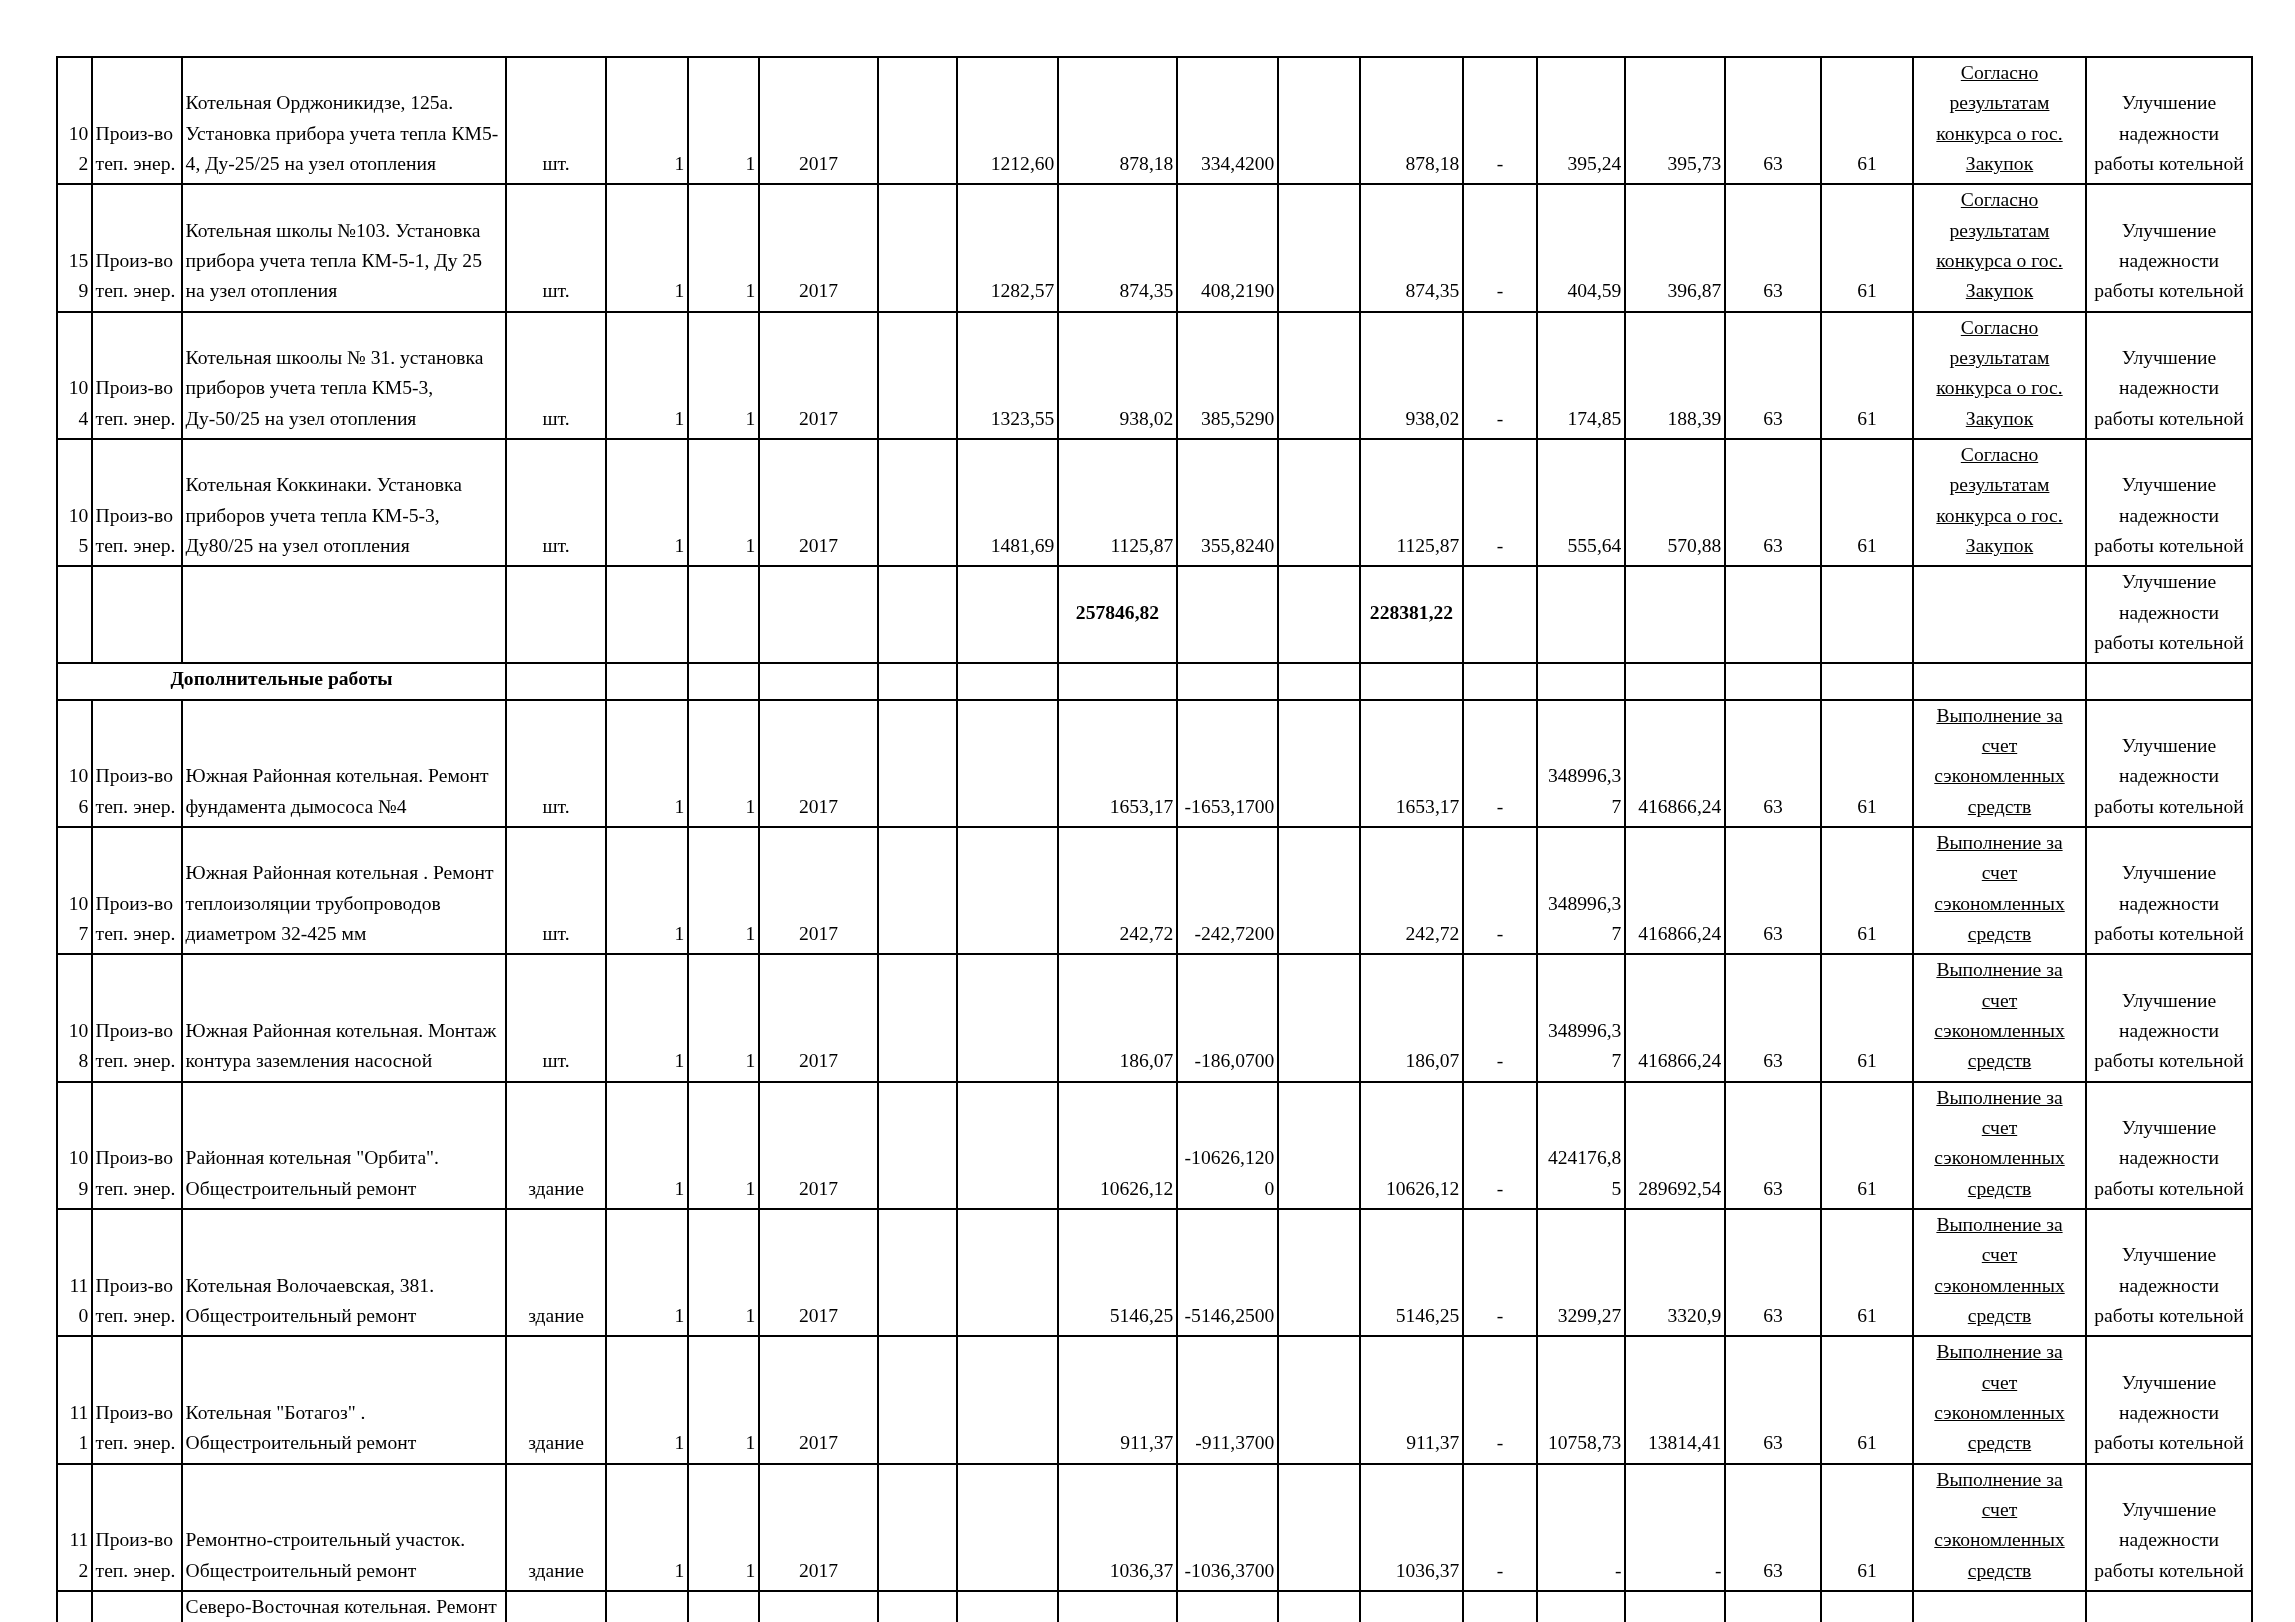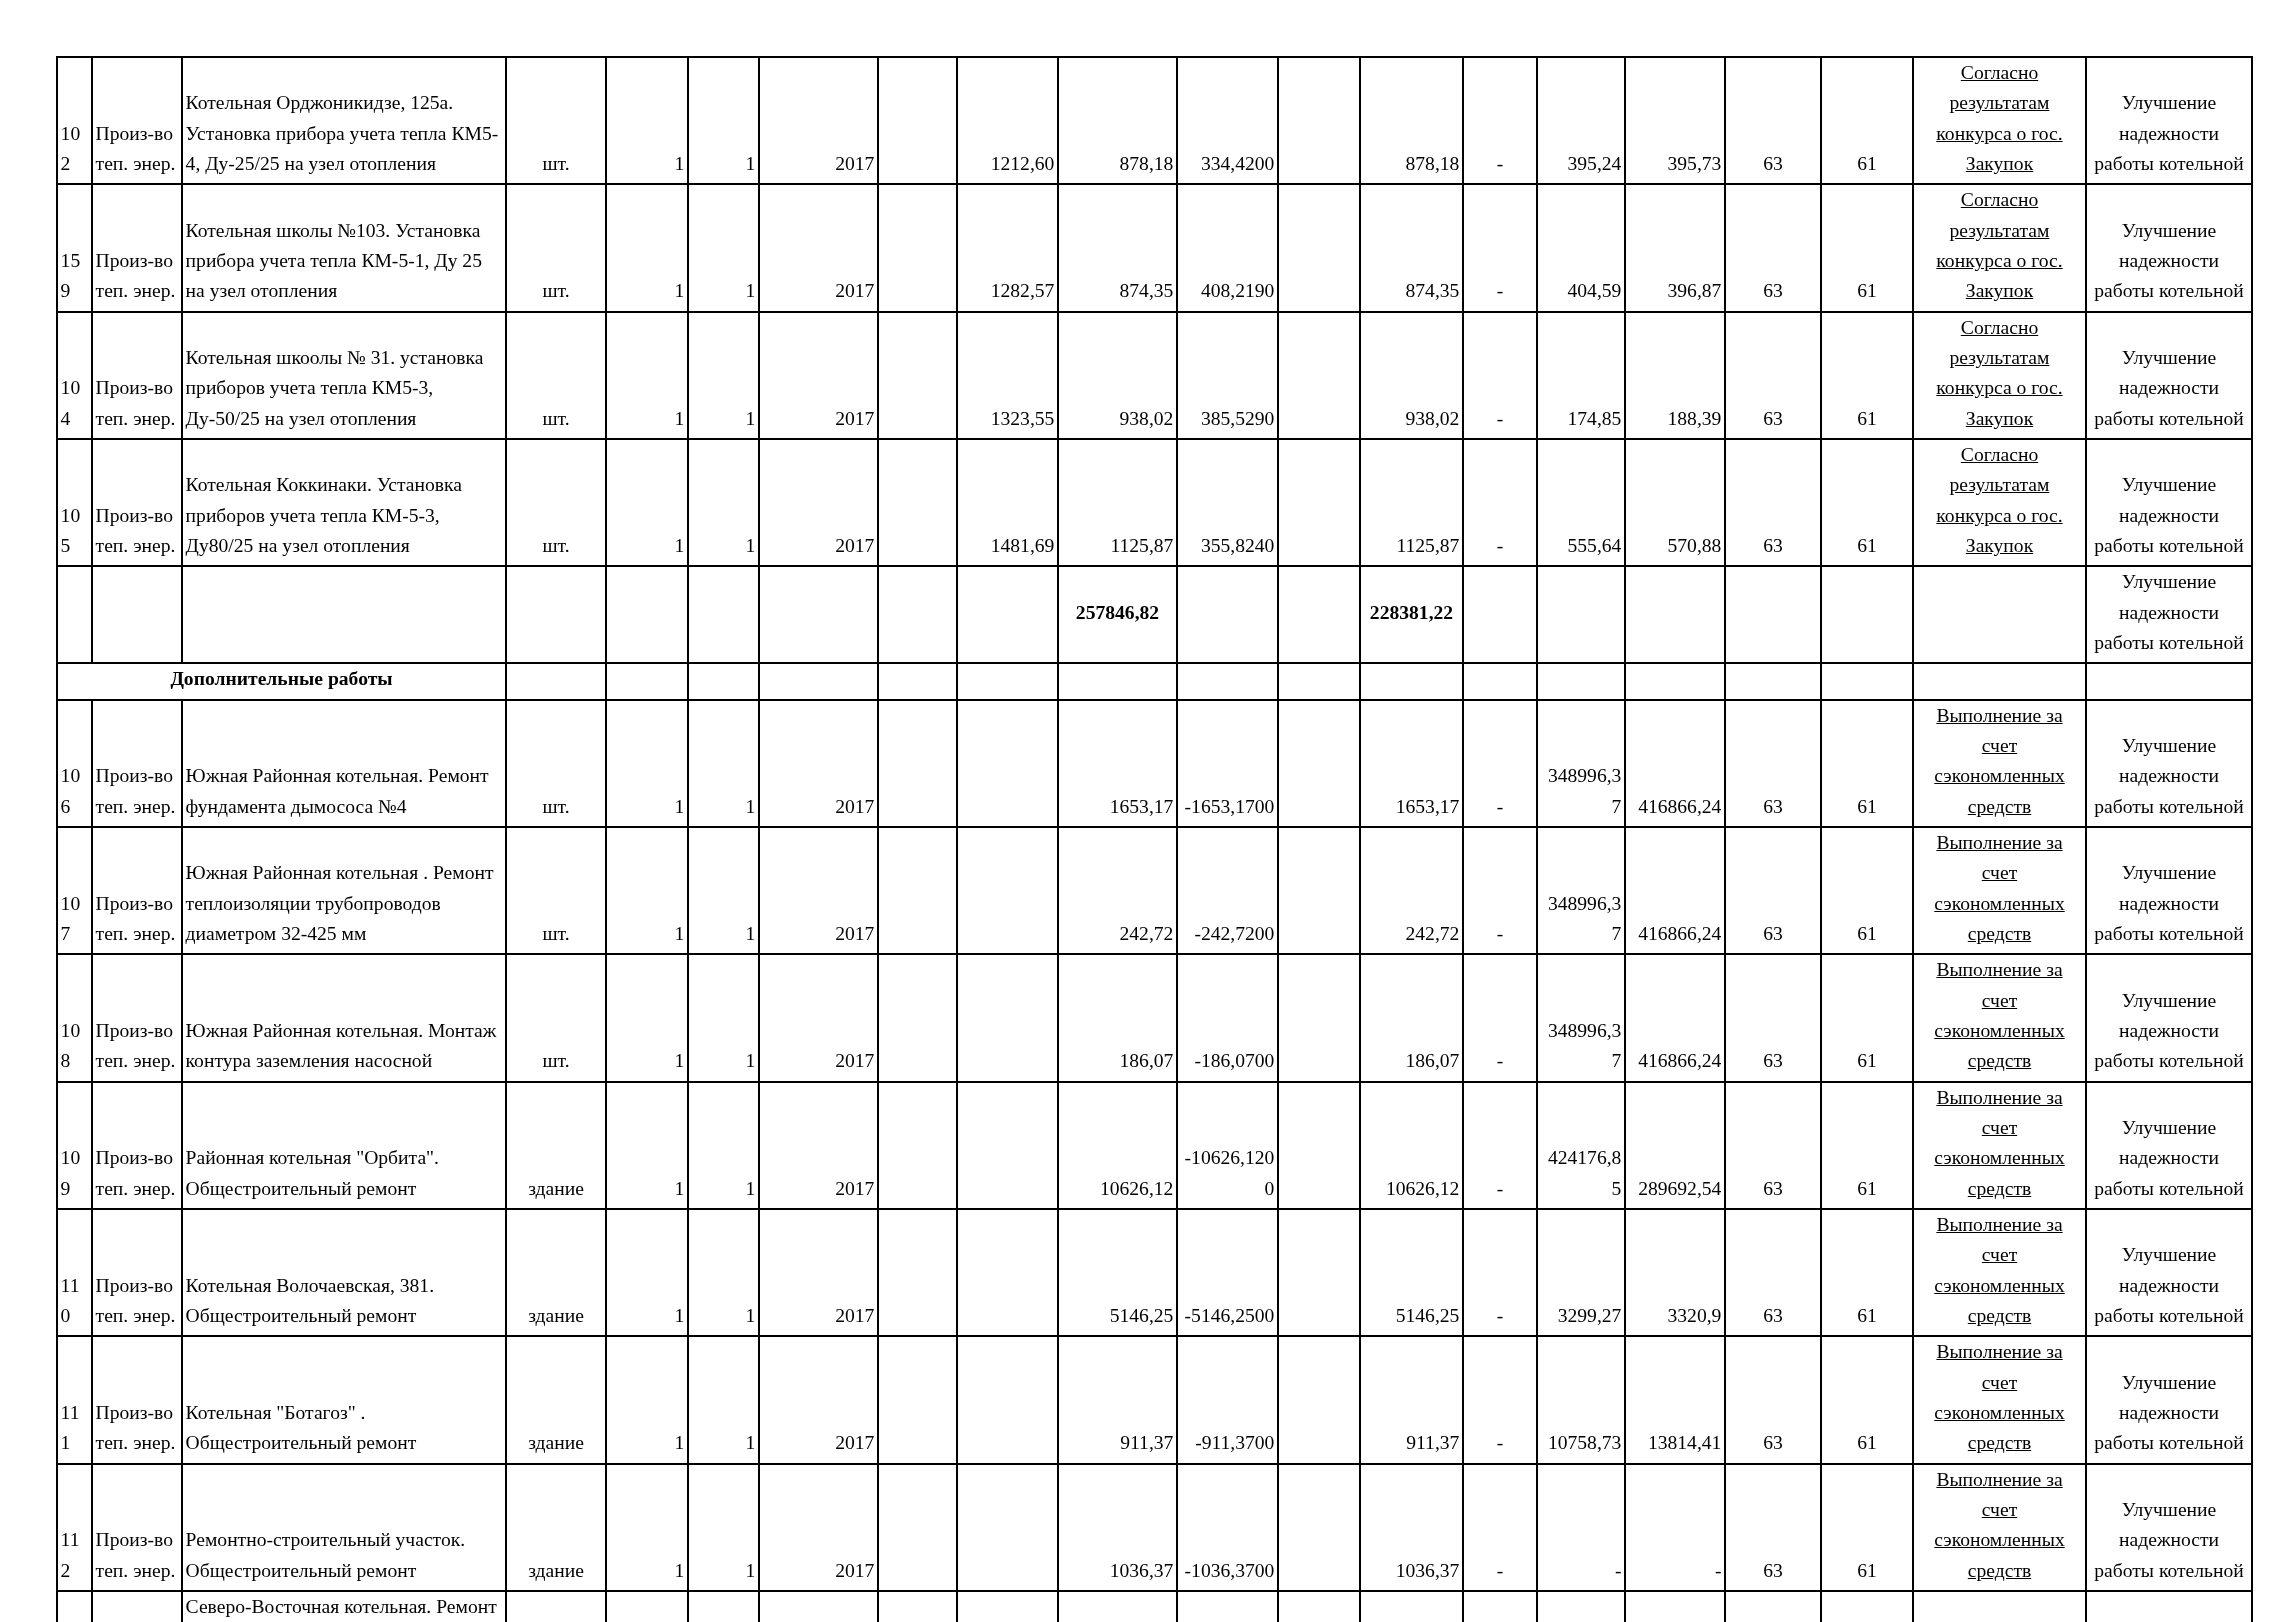--- a/index.html
+++ b/index.html
@@ -23,26 +23,26 @@
   table.worktable td{
     border:solid #000000;
     border-width:2.6px 2px;
     padding:0 2.6px 3.9px 2.6px;
     vertical-align:bottom;
     font-size:19.6px;
     line-height:1.55;
     overflow:hidden;
     word-wrap:break-word;
   }
-  td.c-num{padding-right:2.6px;}
+  td.c-num{text-align:right;padding-right:2.6px;}
   td.c-category{vertical-align:middle;font-size:19px;padding-left:5.2px;line-height:1.8;}
   td.c-description{font-size:19px;padding-left:5.2px;padding-right:3.9px;line-height:1.8;}
   td.c-unit{text-align:center;}
   td.c-qty1, td.c-qty2{text-align:right;padding-right:6.5px;}
-  td.c-year{text-align:right;border-radius:6px;}
+  td.c-year{text-align:center;border-radius:6px;}
   td.c-estimate, td.c-plan, td.c-change, td.c-fact,
   td.c-src_plan, td.c-src_fact{text-align:right;padding-right:10.5px;}
   td.c-dash, td.c-code1, td.c-code2{text-align:center;}
   td.c-note{text-align:center;font-size:19px;padding:0 1.3px 3.9px 1.3px;line-height:1.7;text-decoration:underline;}
   td.c-effect{text-align:center;font-size:19px;padding:0 1.3px 3.9px 1.3px;line-height:1.7;}
   tr.r-totals td{vertical-align:middle;}
   tr.r-totals td.c-plan,
   tr.r-totals td.c-fact{font-weight:bold;text-align:center;padding-right:2.6px;}
   tr.r-totals td.c-effect{vertical-align:bottom;}
   td.c-section-title{

